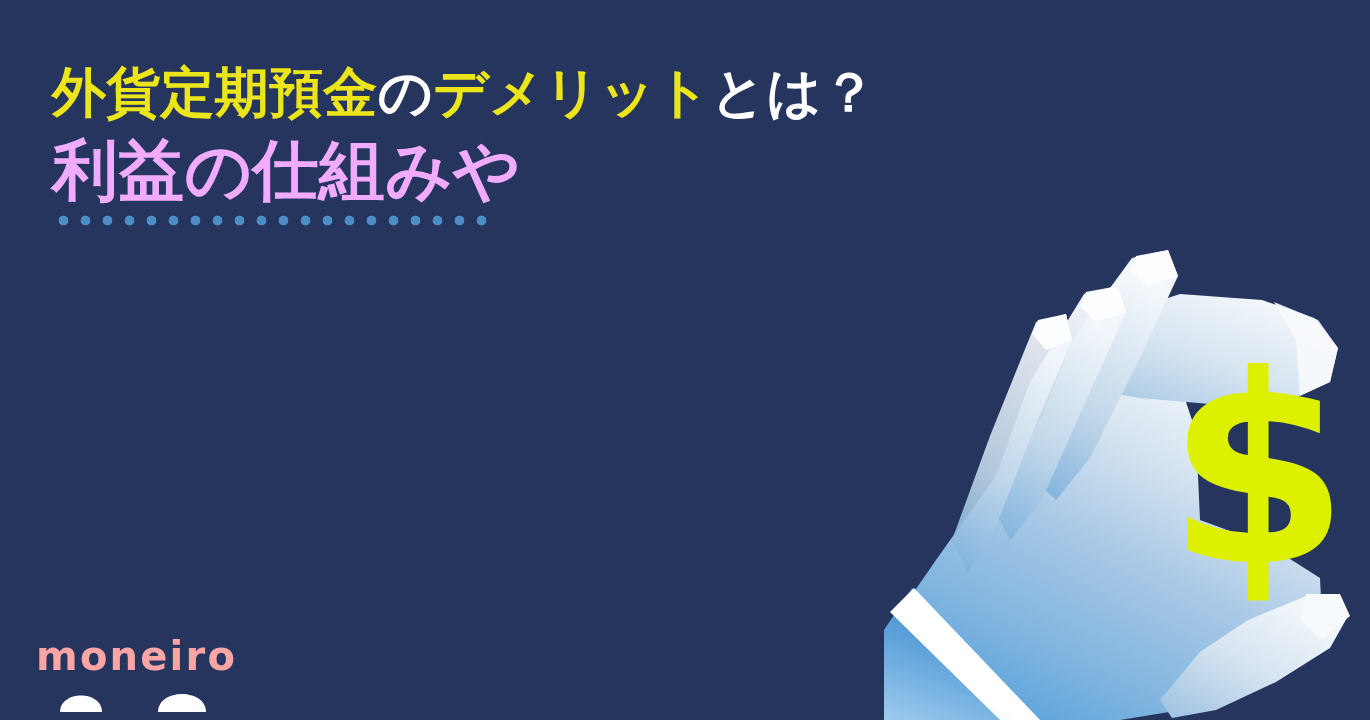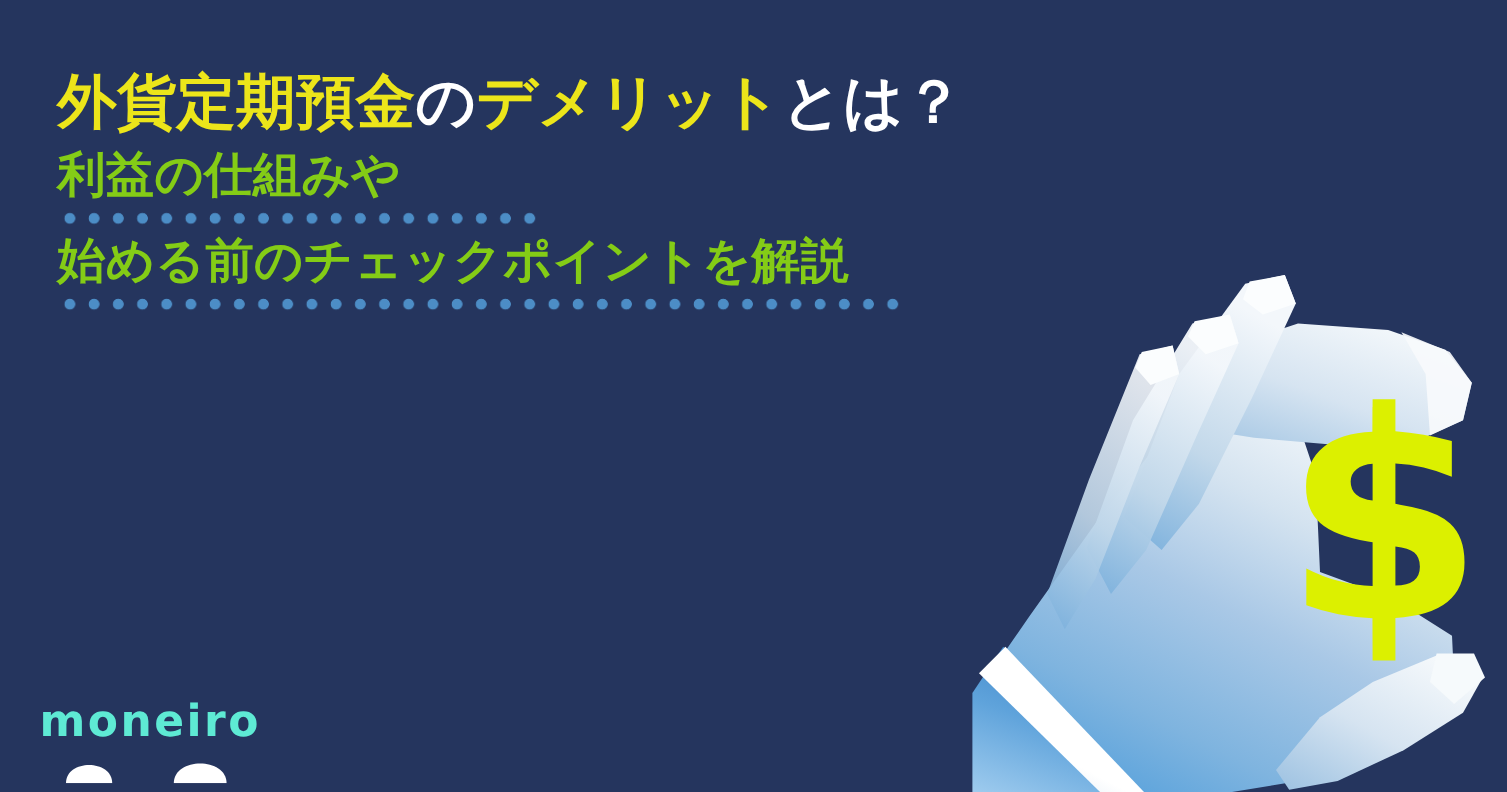--- a/index.html
+++ b/index.html
@@ -42,22 +42,22 @@
     font-weight: 700;
     letter-spacing: 0.005em;
   }
 
   .line1 {
     font-size: 54px;
     margin-bottom: 18px;
   }
 
   .line2, .line3 {
-    font-size: 44px;
-    color: #84cc16;
+    font-size: 66px;
+    color: #f0abfc;
     position: relative;
     display: block;
     padding-bottom: 24px;
   }
   .line2 { margin-bottom: 10px; }
   .line3 { margin-bottom: 0; }
 
   .seg-accent { color: #ece51a; }
   .seg-plain  { color: #ffffff; }
 
@@ -80,21 +80,21 @@
     left: 36px;
     top: 636px;
     z-index: 4;
     width: 190px;
     height: 70px;
   }
   #logo .logo-word {
     font-family: "DejaVu Sans", "Liberation Sans", sans-serif;
     font-size: 40px;
     font-weight: 600;
-    color: #5eead4;
+    color: #fca5a5;
     letter-spacing: 0.055em;
     line-height: 1;
     position: absolute;
     left: 0;
     top: 0;
   }
   #logo .logo-domes {
     position: absolute;
     left: 0;
     top: 30px;
@@ -247,24 +247,20 @@
 
     <div class="hl-line line1">
       <span class="seg-accent">外貨定期預金</span><span class="seg-plain">の</span><span class="seg-accent">デメリット</span><span class="seg-plain">とは？</span>
     </div>
 
     <div class="hl-line line2">
       <span>利益の仕組みや</span>
       <span class="dotline w1"></span>
     </div>
 
-    <div class="hl-line line3">
-      <span>始める前のチェックポイントを解説</span>
-      <span class="dotline w2"></span>
-    </div>
 
   </div>
 
   <div id="logo">
     <svg class="logo-domes" width="190" height="46" viewBox="0 0 190 46" aria-hidden="true">
       <path d="M 24 46 C 24 24, 66 24, 66 46 Z" fill="#ffffff"></path>
       <path d="M 122 46 C 122 22, 170 22, 170 46 Z" fill="#ffffff"></path>
     </svg>
     <div class="logo-word">moneiro</div>
   </div>

